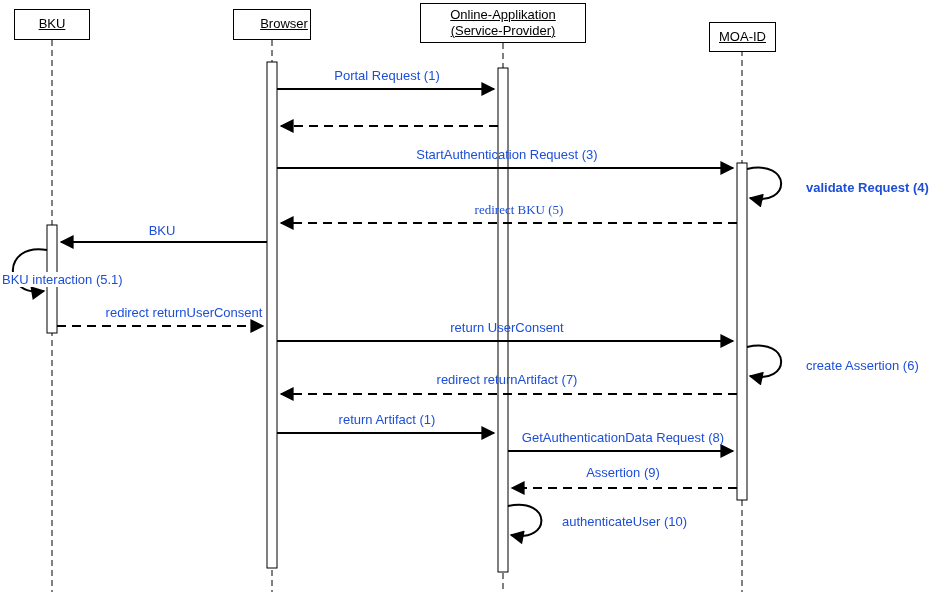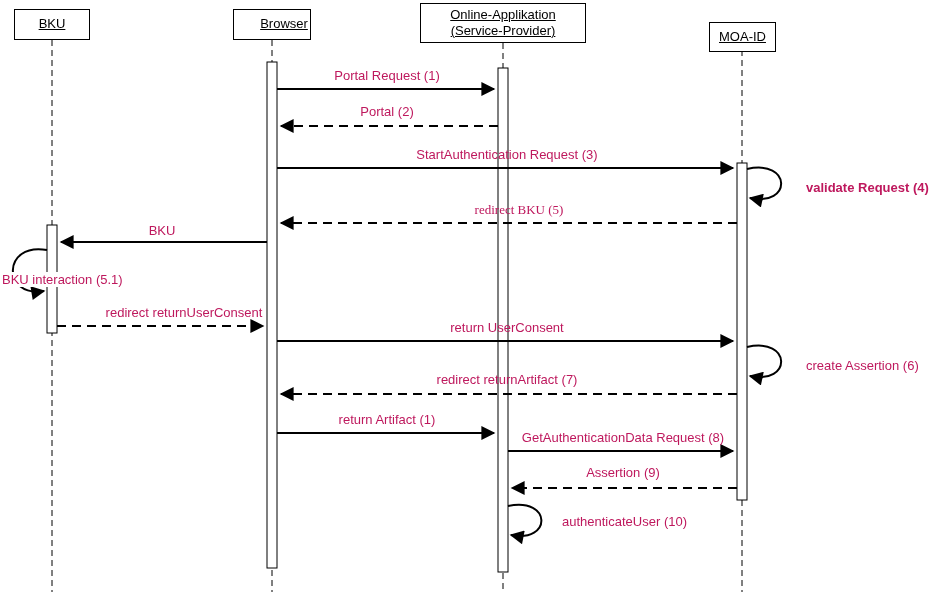--- a/index.html
+++ b/index.html
@@ -36,21 +36,21 @@
     z-index: 3;
   }
   .actor-box span {
     text-decoration: underline;
     line-height: 1.25;
     padding: 1px 3px;
   }
   .msg-label {
     position: absolute;
     font-size: 13px;
-    color: #be185d;
+    color: #1d4ed8;
     text-align: center;
     white-space: nowrap;
     z-index: 2;
   }
   .msg-label.left {
     text-align: left;
   }
   .msg-label.bg {
     background: #ffffff;
   }
@@ -113,21 +113,20 @@
     <span>Browser</span>
   </div>
   <div class="actor-box" style="left:420px; top:3px; width:166px; height:40px;justify-content:flex-end;">
     <span>Online-Applikation (Service-Provider)</span>
   </div>
   <div class="actor-box" style="left:709px; top:22px; width:67px; height:30px;">
     <span>MOA-ID</span>
   </div>
 
   <div class="msg-label" style="left:287px; top:68px; width:200px;">Portal Request (1)</div>
-  <div class="msg-label" style="left:287px; top:104px; width:200px;">Portal (2)</div>
   <div class="msg-label" style="left:307px; top:147px; width:400px;">StartAuthentication Request (3)</div>
   <div class="msg-label left" style="left:806px; top:180px; width:128px;font-weight:bold;">validate Request (4)</div>
   <div class="msg-label" style="left:319px; top:202px; width:400px;font-family:Liberation Serif, serif;">redirect BKU (5)</div>
   <div class="msg-label" style="left:62px; top:223px; width:200px;">BKU</div>
   <div class="msg-label left bg" style="left:2px; top:272px; width:140px;">BKU interaction (5.1)</div>
   <div class="msg-label" style="left:57px; top:305px; width:254px;">redirect returnUserConsent</div>
   <div class="msg-label" style="left:307px; top:320px; width:400px;">return UserConsent</div>
   <div class="msg-label left" style="left:806px; top:358px; width:130px;">create Assertion (6)</div>
   <div class="msg-label" style="left:307px; top:372px; width:400px;">redirect returnArtifact (7)</div>
   <div class="msg-label" style="left:287px; top:412px; width:200px;">return Artifact (1)</div>

